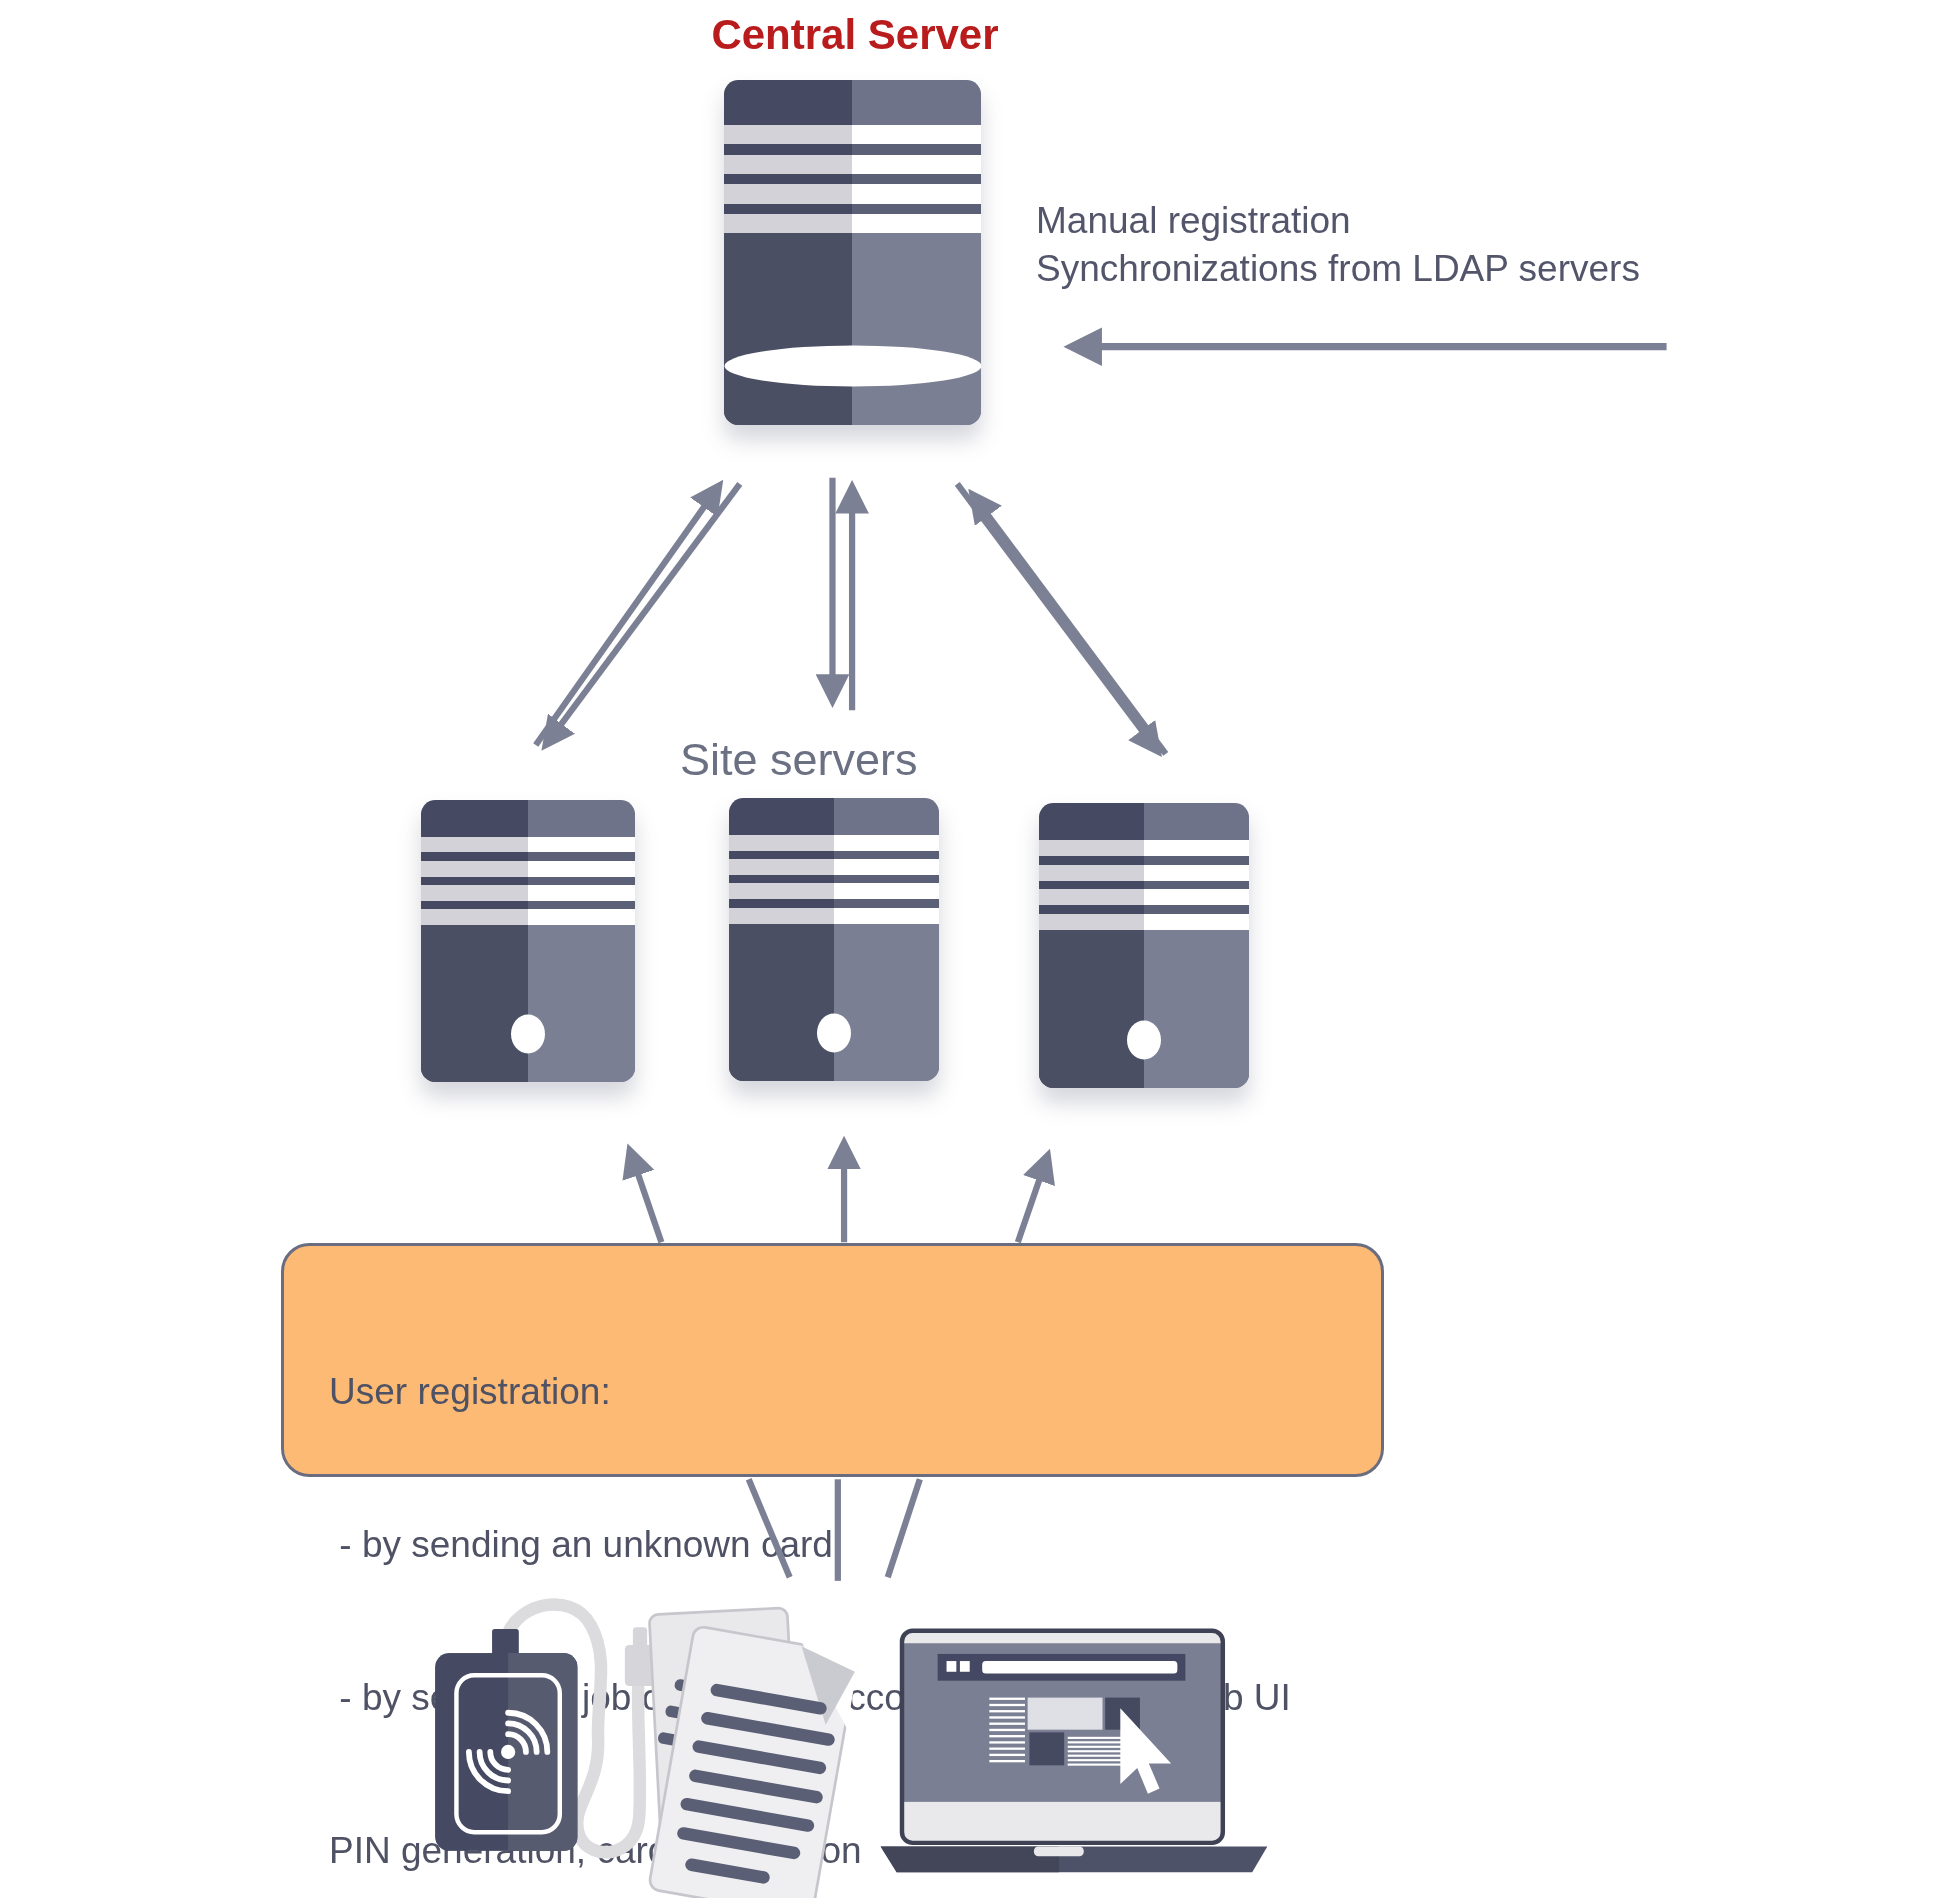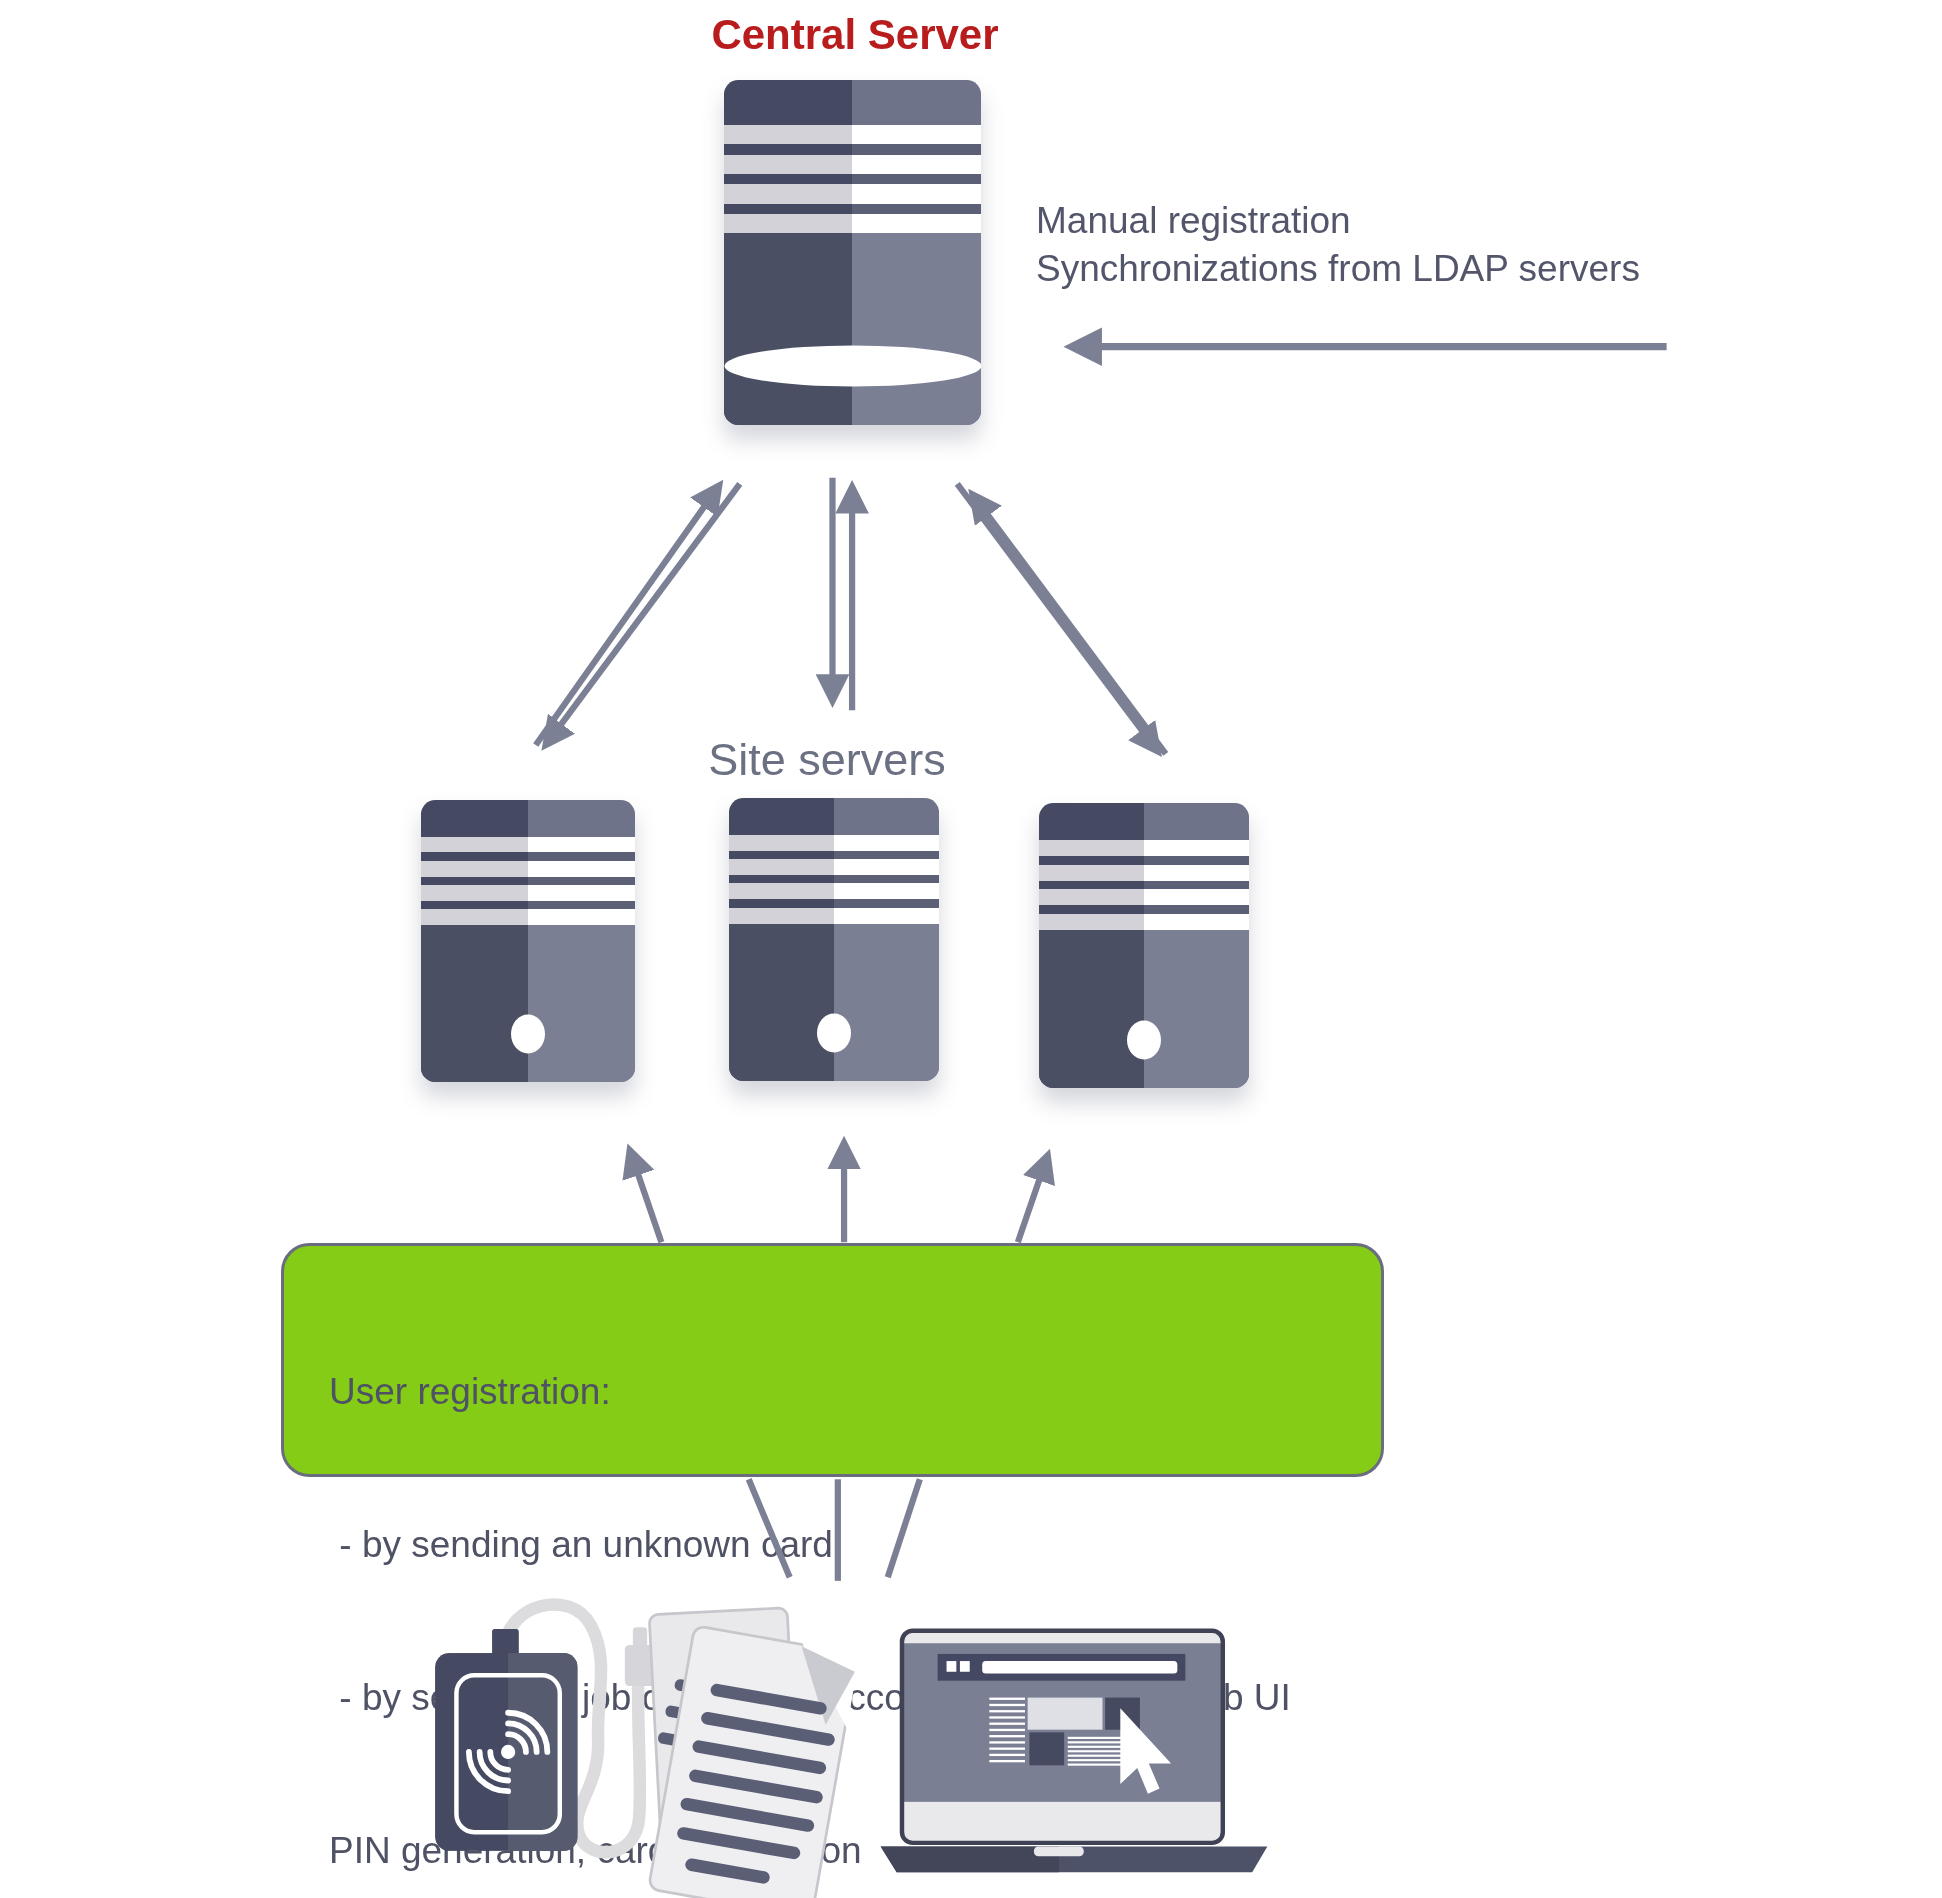--- a/index.html
+++ b/index.html
@@ -7,24 +7,24 @@
     position:relative;width:1943px;height:1899px;background:#ffffff;overflow:hidden;
     font-family:"Liberation Sans","DejaVu Sans",sans-serif;
   }
   .abs{position:absolute;}
   
   #title{
     left:659px;top:10.7px;width:392px;text-align:center;
     font-size:42px;font-weight:bold;color:#b91c1c;letter-spacing:0px;
   }
   #central-notes{left:1036px;top:169px;font-size:37px;line-height:48px;color:#53566a;margin-top:28px;}
-  #site-label{left:680px;top:734px;width:294px;text-align:center;font-size:45px;color:#6c7083;}
+  #site-label{left:680px;top:734px;width:294px;font-size:45px;color:#6c7083;}
   #reg-box{
     left:281px;top:1243px;width:1103px;height:234px;box-sizing:border-box;
-    border:3.6px solid #696d7f;border-radius:28.5px;background:#84cc16;
+    border:3.6px solid #696d7f;border-radius:28.5px;background:#fdba74;
     padding:18px 18px 16px 45px;font-size:37px;line-height:51px;color:#4e5264;
     white-space:pre;
   }
   
   .server{
     position:absolute;border-radius:14.3px;overflow:hidden;
     background:linear-gradient(90deg,#454961 50%,#6f738a 50%);
     box-shadow:0 14.3px 21.4px rgba(92,96,118,0.25);
   }
   .server > div{position:absolute;left:0;width:100%;}

